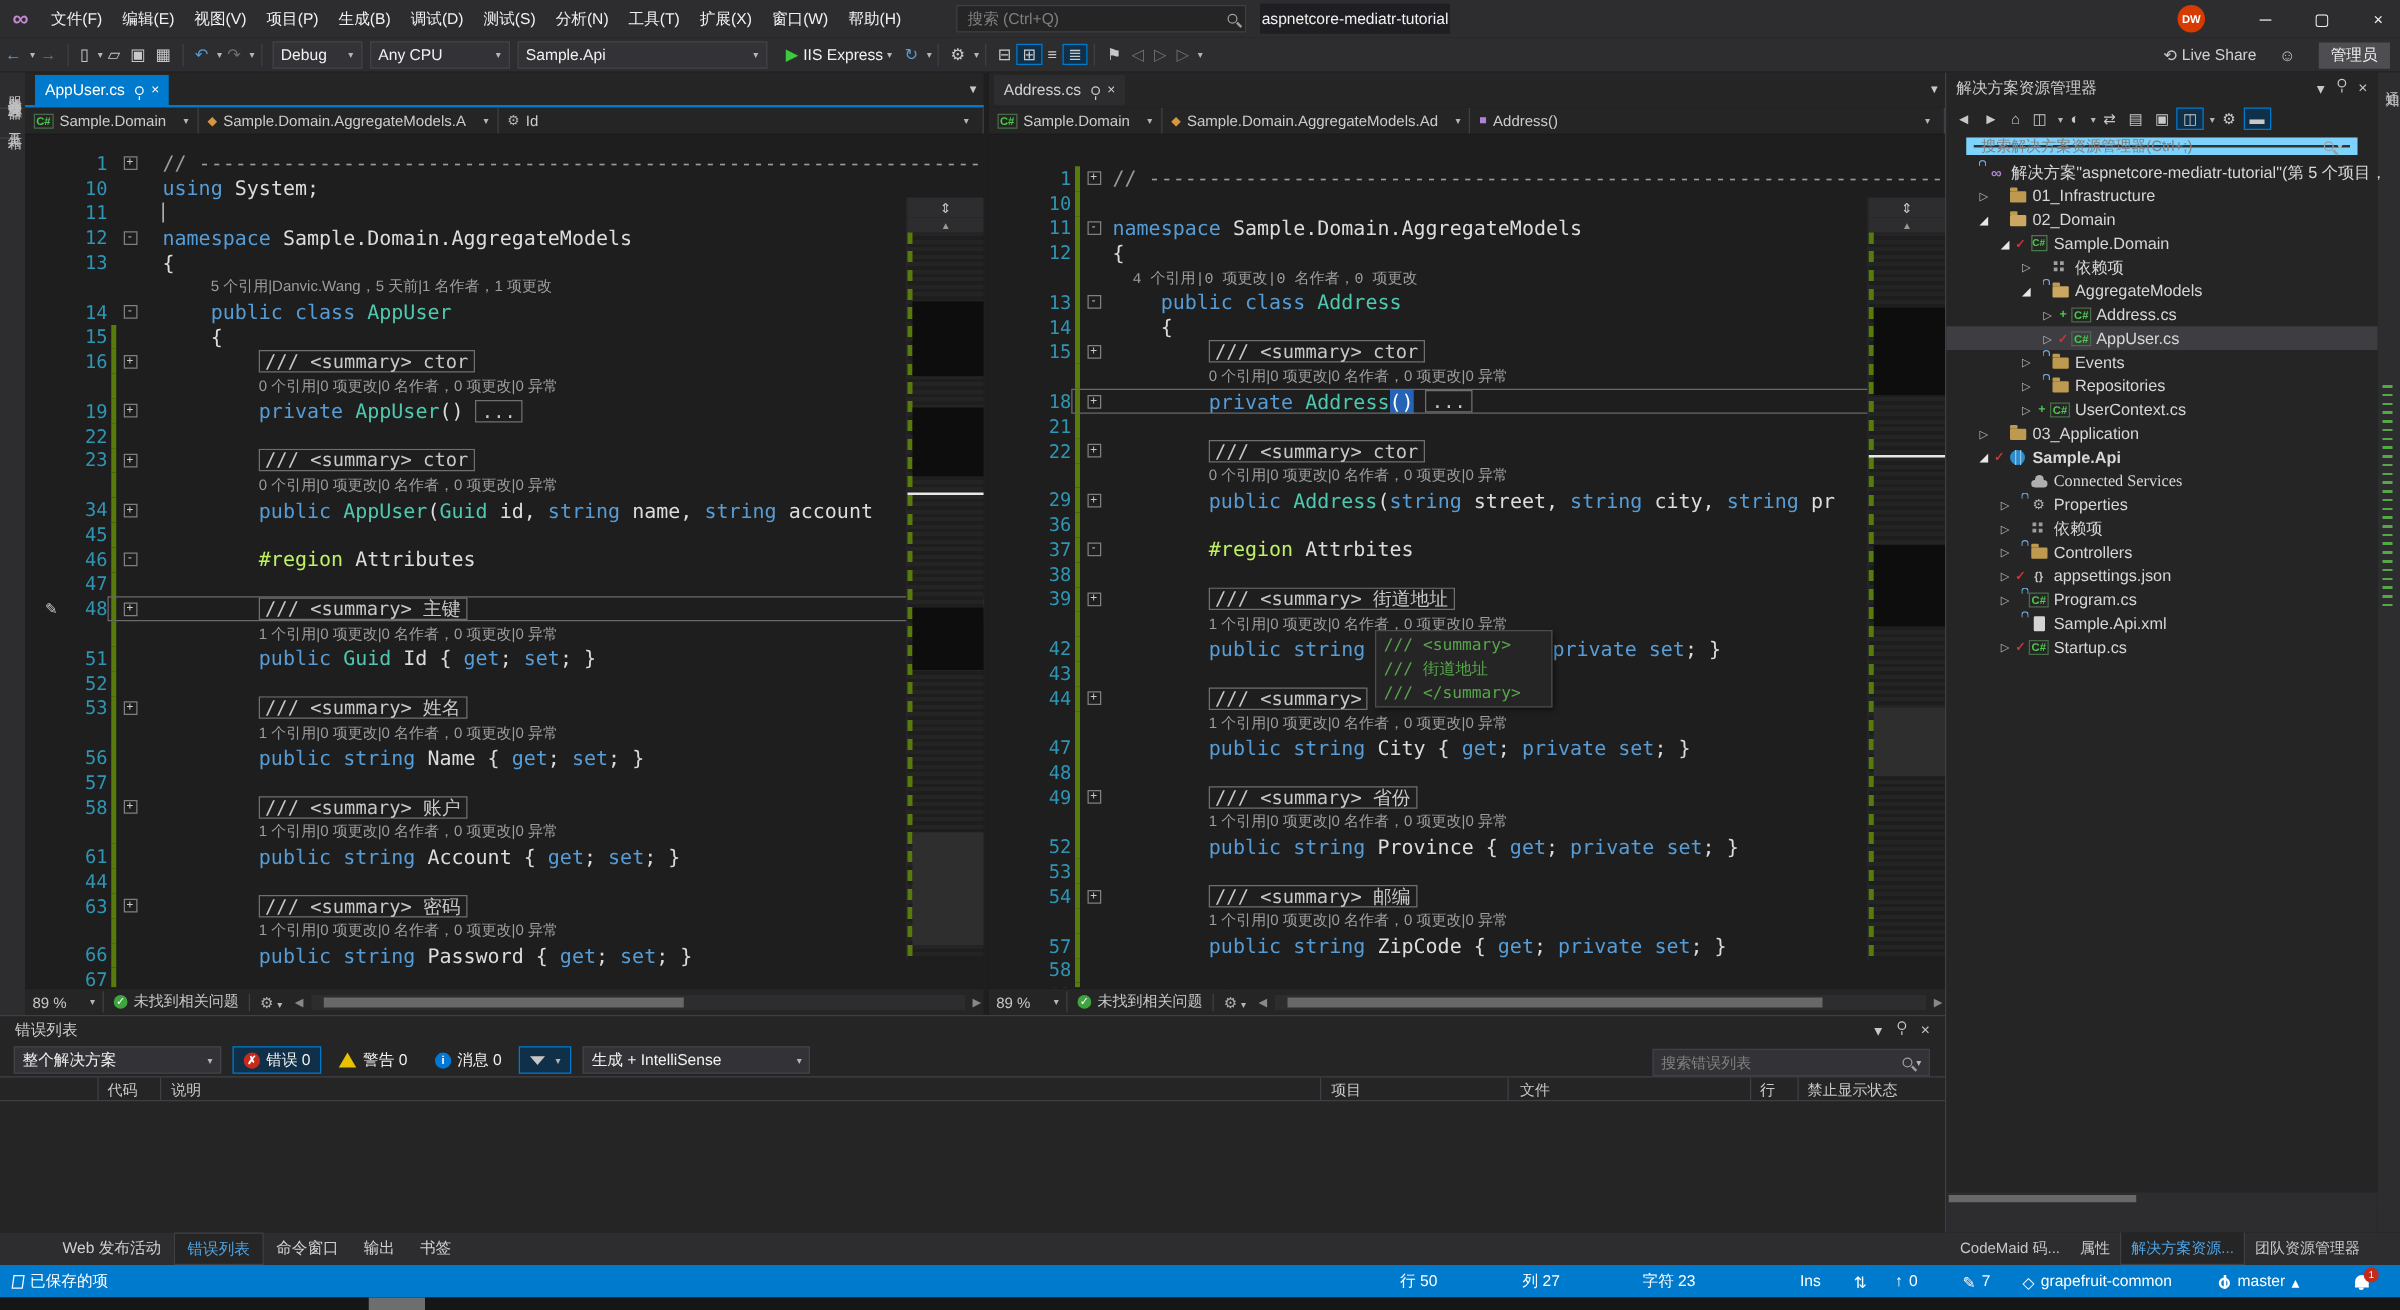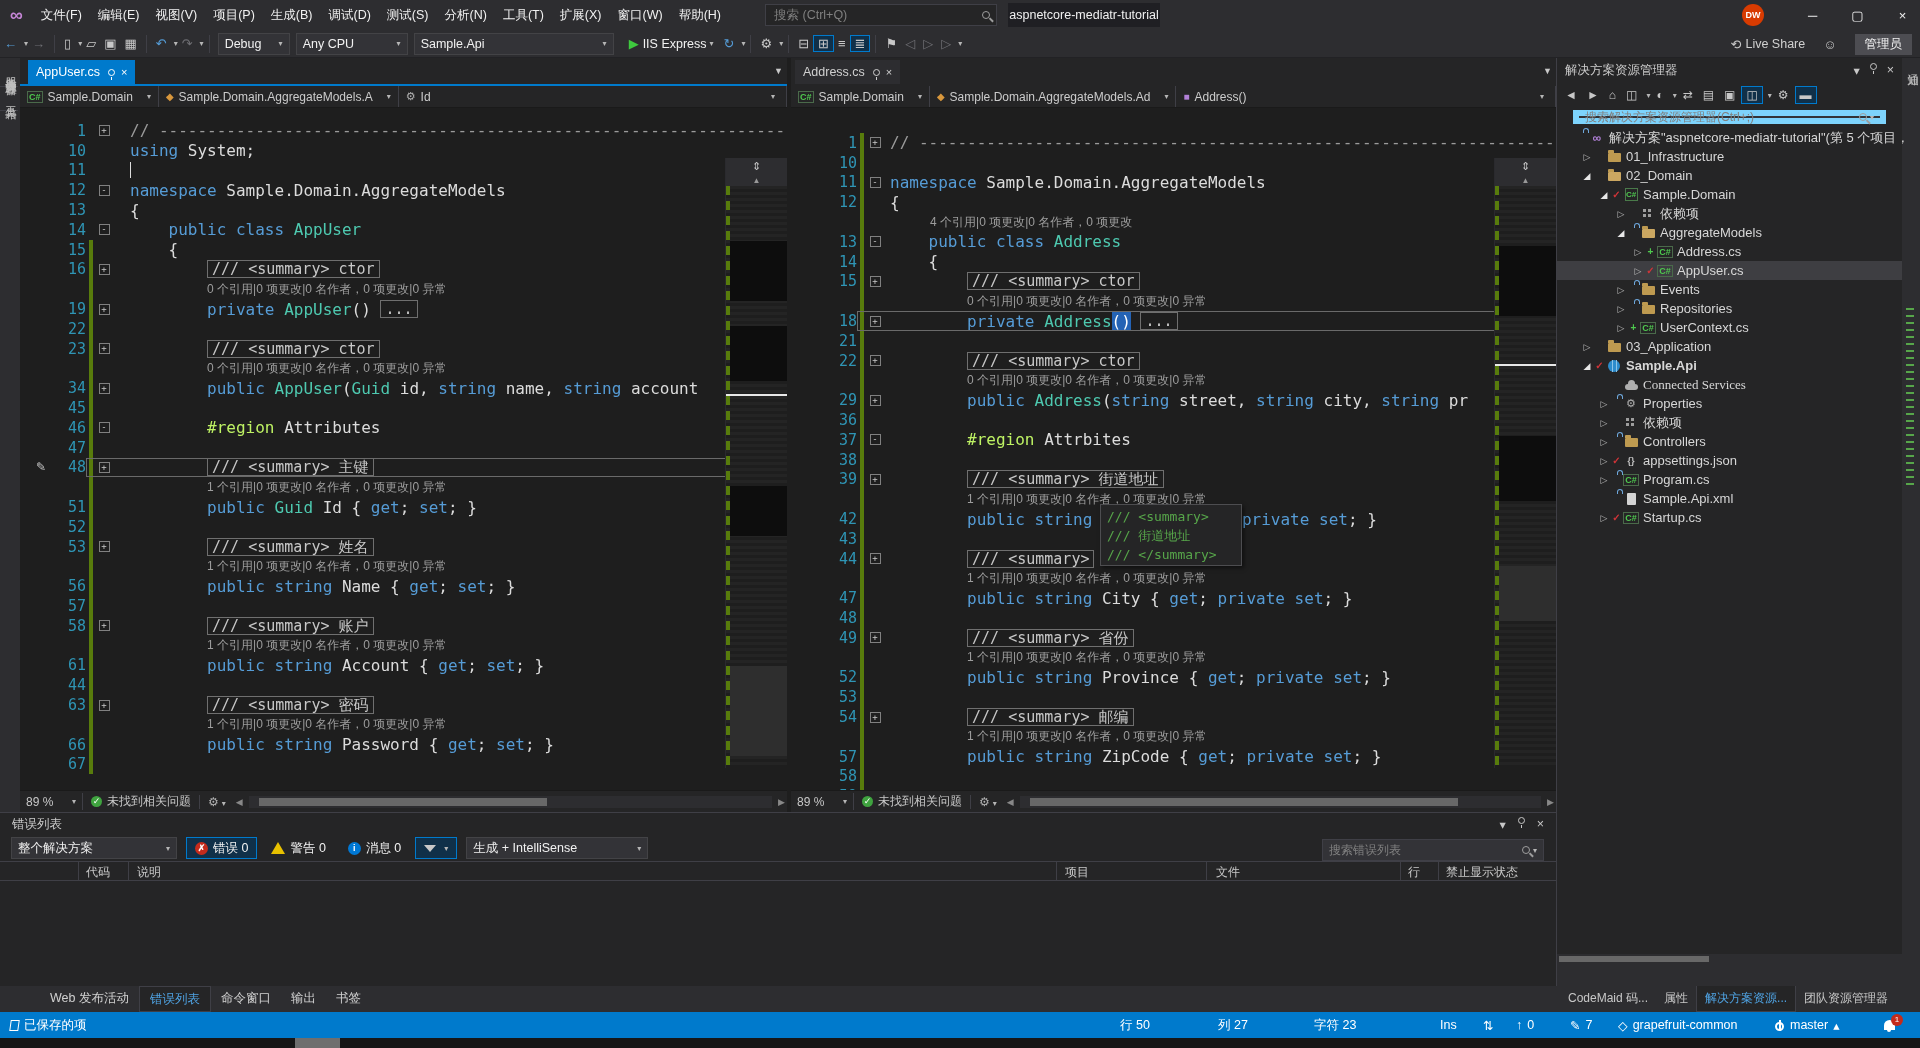--- a/index.html
+++ b/index.html
@@ -281,20 +281,21 @@
         <span class="caret">▾</span>
       </span>
     </div>
   <div class="codearea">
     <div class="rows" id="rowsL" style="padding-top:13px">
         <div class="r"><span class="pm"></span><span class="num">1</span><span class="cb"></span><span class="fm"><span class="fbox">+</span></span><span class="tx"><span class="sm">// -------------------------------------------------------------------------------------------------------------------</span></span></div>
         <div class="r"><span class="pm"></span><span class="num">10</span><span class="cb"></span><span class="fm"></span><span class="tx"><span class="sk">using</span><span class="sp"> System;</span></span></div>
         <div class="r"><span class="pm"></span><span class="num">11</span><span class="cb"></span><span class="fm"></span><span class="tx"><span class="caretbar"></span></span></div>
         <div class="r"><span class="pm"></span><span class="num">12</span><span class="cb"></span><span class="fm"><span class="fbox">-</span></span><span class="tx"><span class="sk">namespace</span><span class="sp"> Sample.Domain.AggregateModels</span></span></div>
         <div class="r"><span class="pm"></span><span class="num">13</span><span class="cb"></span><span class="fm"></span><span class="tx"><span class="sp">{</span></span></div>
+        <div class="r"><span class="pm"></span><span class="num"></span><span class="cb"></span><span class="fm"></span><span class="tx"><span class="lenstxt" style="margin-left: 38.52px;">5 个引用|Danvic.Wang，5 天前|1 名作者，1 项更改</span></span></div>
         <div class="r"><span class="pm"></span><span class="num">14</span><span class="cb"></span><span class="fm"><span class="fbox">-</span></span><span class="tx"><span class="sp">    </span><span class="sk">public</span><span class="sp"> </span><span class="sk">class</span><span class="sp"> </span><span class="st">AppUser</span></span></div>
         <div class="r g"><span class="pm"></span><span class="num">15</span><span class="cb"></span><span class="fm"></span><span class="tx"><span class="sp">    {</span></span></div>
         <div class="r g"><span class="pm"></span><span class="num">16</span><span class="cb"></span><span class="fm"><span class="fbox">+</span></span><span class="tx"><span class="sp">        </span><span class="sb">/// &lt;summary&gt; ctor</span></span></div>
         <div class="r g"><span class="pm"></span><span class="num"></span><span class="cb"></span><span class="fm"></span><span class="tx"><span class="lenstxt" style="margin-left: 77.04px;">0 个引用|0 项更改|0 名作者，0 项更改|0 异常</span></span></div>
         <div class="r g"><span class="pm"></span><span class="num">19</span><span class="cb"></span><span class="fm"><span class="fbox">+</span></span><span class="tx"><span class="sp">        </span><span class="sk">private</span><span class="sp"> </span><span class="st">AppUser</span><span class="sp">() </span><span class="se">...</span></span></div>
         <div class="r g"><span class="pm"></span><span class="num">22</span><span class="cb"></span><span class="fm"></span><span class="tx"></span></div>
         <div class="r g"><span class="pm"></span><span class="num">23</span><span class="cb"></span><span class="fm"><span class="fbox">+</span></span><span class="tx"><span class="sp">        </span><span class="sb">/// &lt;summary&gt; ctor</span></span></div>
         <div class="r g"><span class="pm"></span><span class="num"></span><span class="cb"></span><span class="fm"></span><span class="tx"><span class="lenstxt" style="margin-left: 77.04px;">0 个引用|0 项更改|0 名作者，0 项更改|0 异常</span></span></div>
         <div class="r g"><span class="pm"></span><span class="num">34</span><span class="cb"></span><span class="fm"><span class="fbox">+</span></span><span class="tx"><span class="sp">        </span><span class="sk">public</span><span class="sp"> </span><span class="st">AppUser</span><span class="sp">(</span><span class="st">Guid</span><span class="sp"> id, </span><span class="sk">string</span><span class="sp"> name, </span><span class="sk">string</span><span class="sp"> account</span></span></div>
         <div class="r g"><span class="pm"></span><span class="num">45</span><span class="cb"></span><span class="fm"></span><span class="tx"></span></div>
@@ -372,21 +373,21 @@
         <span>Address()</span>
         <span class="caret">▾</span>
       </span>
     </div>
   <div class="codearea">
     <div class="rows" id="rowsR" style="padding-top:25px">
         <div class="r g"><span class="pm"></span><span class="num">1</span><span class="cb"></span><span class="fm"><span class="fbox">+</span></span><span class="tx"><span class="sm">// -------------------------------------------------------------------------------------------------------------------</span></span></div>
         <div class="r g"><span class="pm"></span><span class="num">10</span><span class="cb"></span><span class="fm"></span><span class="tx"></span></div>
         <div class="r g"><span class="pm"></span><span class="num">11</span><span class="cb"></span><span class="fm"><span class="fbox">-</span></span><span class="tx"><span class="sk">namespace</span><span class="sp"> Sample.Domain.AggregateModels</span></span></div>
         <div class="r g"><span class="pm"></span><span class="num">12</span><span class="cb"></span><span class="fm"></span><span class="tx"><span class="sp">{</span></span></div>
-        <div class="r g"><span class="pm"></span><span class="num"></span><span class="cb"></span><span class="fm"></span><span class="tx"><span class="lenstxt" style="margin-left: 40px;">4 个引用|0 项更改|0 名作者，0 项更改</span></span></div>
+        <div class="r g"><span class="pm"></span><span class="num"></span><span class="cb"></span><span class="fm"></span><span class="tx"><span class="lenstxt" style="margin-left: 16px; font-family: Liberation Mono, monospace;">4 个引用|0 项更改|0 名作者，0 项更改</span></span></div>
         <div class="r g"><span class="pm"></span><span class="num">13</span><span class="cb"></span><span class="fm"><span class="fbox">-</span></span><span class="tx"><span class="sp">    </span><span class="sk">public</span><span class="sp"> </span><span class="sk">class</span><span class="sp"> </span><span class="st">Address</span></span></div>
         <div class="r g"><span class="pm"></span><span class="num">14</span><span class="cb"></span><span class="fm"></span><span class="tx"><span class="sp">    {</span></span></div>
         <div class="r g"><span class="pm"></span><span class="num">15</span><span class="cb"></span><span class="fm"><span class="fbox">+</span></span><span class="tx"><span class="sp">        </span><span class="sb">/// &lt;summary&gt; ctor</span></span></div>
         <div class="r g"><span class="pm"></span><span class="num"></span><span class="cb"></span><span class="fm"></span><span class="tx"><span class="lenstxt" style="margin-left: 77.04px;">0 个引用|0 项更改|0 名作者，0 项更改|0 异常</span></span></div>
         <div class="r g cur"><span class="pm"></span><span class="num">18</span><span class="cb"></span><span class="fm"><span class="fbox">+</span></span><span class="tx"><span class="sp">        </span><span class="sk">private</span><span class="sp"> </span><span class="st">Address</span><span class="ss">()</span><span class="sp"> </span><span class="se">...</span></span></div>
         <div class="r g"><span class="pm"></span><span class="num">21</span><span class="cb"></span><span class="fm"></span><span class="tx"></span></div>
         <div class="r g"><span class="pm"></span><span class="num">22</span><span class="cb"></span><span class="fm"><span class="fbox">+</span></span><span class="tx"><span class="sp">        </span><span class="sb">/// &lt;summary&gt; ctor</span></span></div>
         <div class="r g"><span class="pm"></span><span class="num"></span><span class="cb"></span><span class="fm"></span><span class="tx"><span class="lenstxt" style="margin-left: 77.04px;">0 个引用|0 项更改|0 名作者，0 项更改|0 异常</span></span></div>
         <div class="r g"><span class="pm"></span><span class="num">29</span><span class="cb"></span><span class="fm"><span class="fbox">+</span></span><span class="tx"><span class="sp">        </span><span class="sk">public</span><span class="sp"> </span><span class="st">Address</span><span class="sp">(</span><span class="sk">string</span><span class="sp"> street, </span><span class="sk">string</span><span class="sp"> city, </span><span class="sk">string</span><span class="sp"> pr</span></span></div>
         <div class="r g"><span class="pm"></span><span class="num">36</span><span class="cb"></span><span class="fm"></span><span class="tx"></span></div>

